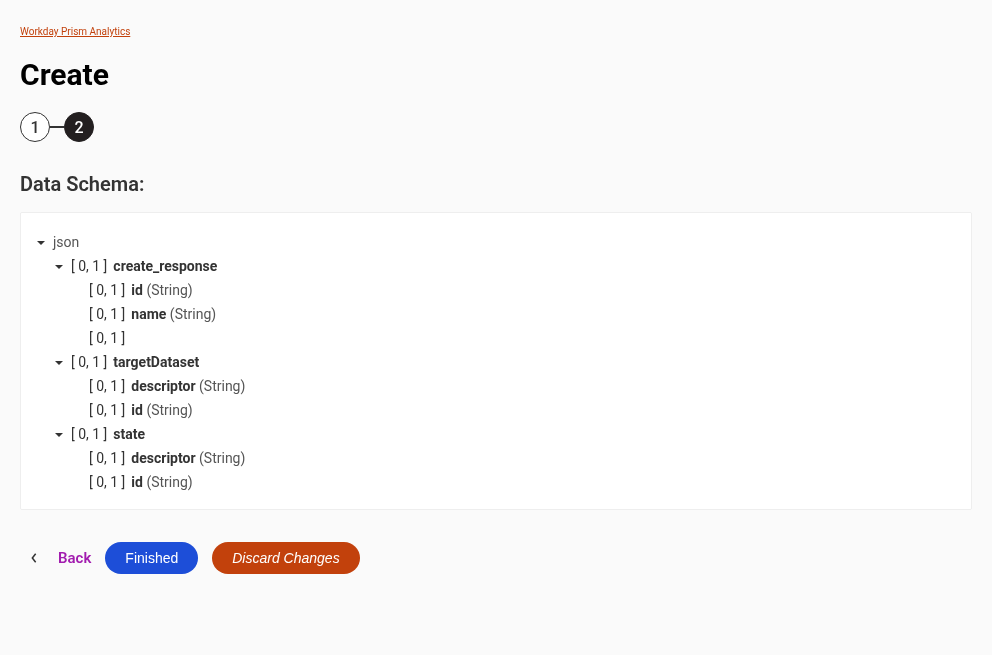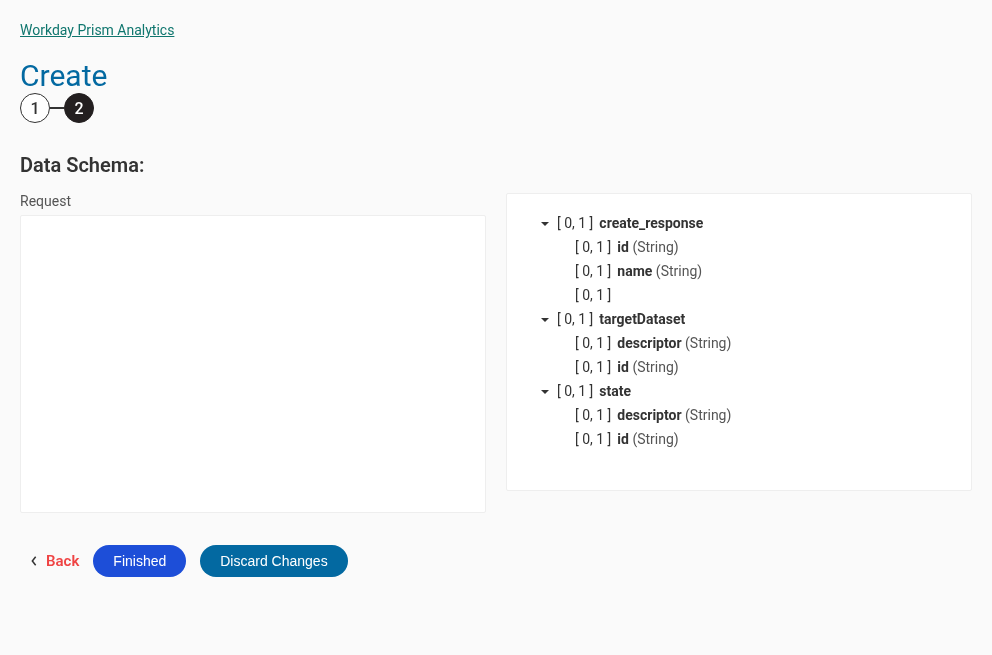--- a/index.html
+++ b/index.html
@@ -12,31 +12,32 @@
       background: #fafafa;
       color: #333;
       width: 992px;
       height: 655px;
       overflow: hidden;
     }
     .page {
       padding: 20px;
     }
     .breadcrumb {
-      font-size: 14px;
+      font-size: 10px;
       text-decoration: underline;
-      color: #0f766e;
+      color: #c2410c;
       cursor: pointer;
       display: inline-block;
       margin-bottom: 20px;
     }
     .page-title {
       font-size: 30px;
-      font-weight: 400;
-      color: #0369a1;
+      font-weight: 700;
+      color: #000000;
+      margin-bottom: 20px;
     }
     .stepper {
       display: flex;
       align-items: center;
       margin-bottom: 30px;
     }
     .step {
       width: 30px;
       height: 30px;
       border-radius: 50%;
@@ -154,73 +155,78 @@
     .footer {
       display: flex;
       align-items: center;
       gap: 14px;
       margin-top: 32px;
       padding-left: 10px;
     }
     .back-btn {
       display: flex;
       align-items: center;
-      gap: 8px;
+      gap: 20px;
       font-size: 15px;
       font-weight: 600;
-      color: #ef4444;
+      color: #a21caf;
       cursor: pointer;
     }
     .back-btn svg {
       width: 8px;
       height: 10px;
     }
     .btn {
       border: none;
       border-radius: 18px;
       padding: 8px 20px;
       font-size: 14px;
       font-weight: 500;
       cursor: pointer;
       color: #fff;
     }
     .btn-primary {
       background: #1d4ed8;
     }
     .btn-secondary {
-      background: #0369a1;
+      background: #c2410c;
+      font-style: italic;
     }
   </style>
 </head>
 <body>
 
 <div class="page">
   <a class="breadcrumb">Workday Prism Analytics</a>
 
   <h1 class="page-title">Create</h1>
 
   <div class="stepper">
     <div class="step step-inactive">1</div>
     <div class="step-line"></div>
     <div class="step step-active">2</div>
   </div>
 
   <h2 class="section-title">Data Schema:</h2>
 
 
   <div class="panels">
-    <div class="panel">
-      <div class="panel-label">Request</div>
-      <div class="panel-body"></div>
-    </div>
 
     <div class="panel">
       <div class="panel-body tree">
         <ul>
           <li>
+            <div class="tree-row">
+              <span class="chevron">
+                <svg viewBox="0 0 10 10" fill="#333">
+                    <path d="M1 3 L5 7 L9 3 Z"></path>
+                  </svg>
+              </span>
+              <span class="root-label">json</span>
+            </div>
             <ul>
               <li>
                 <div class="tree-row">
                   <span class="chevron">
                     <svg viewBox="0 0 10 10" fill="#333">
                         <path d="M1 3 L5 7 L9 3 Z"></path>
                       </svg>
                   </span>
                   <span class="cardinality">[ 0, 1 ]</span>
                   <span class="field-name">create_response</span>

